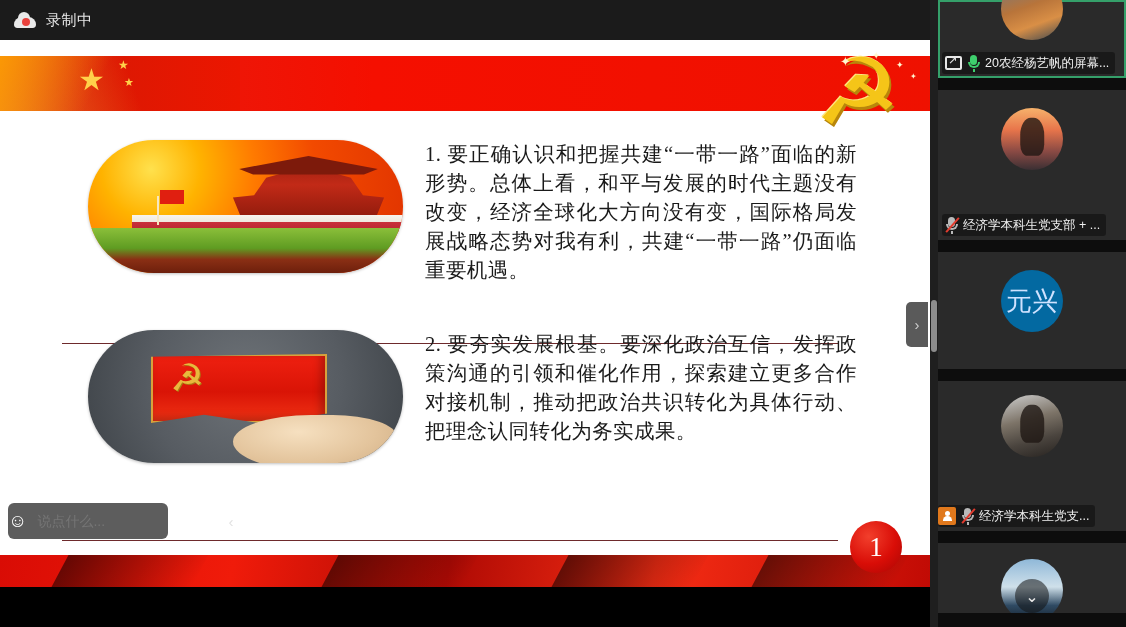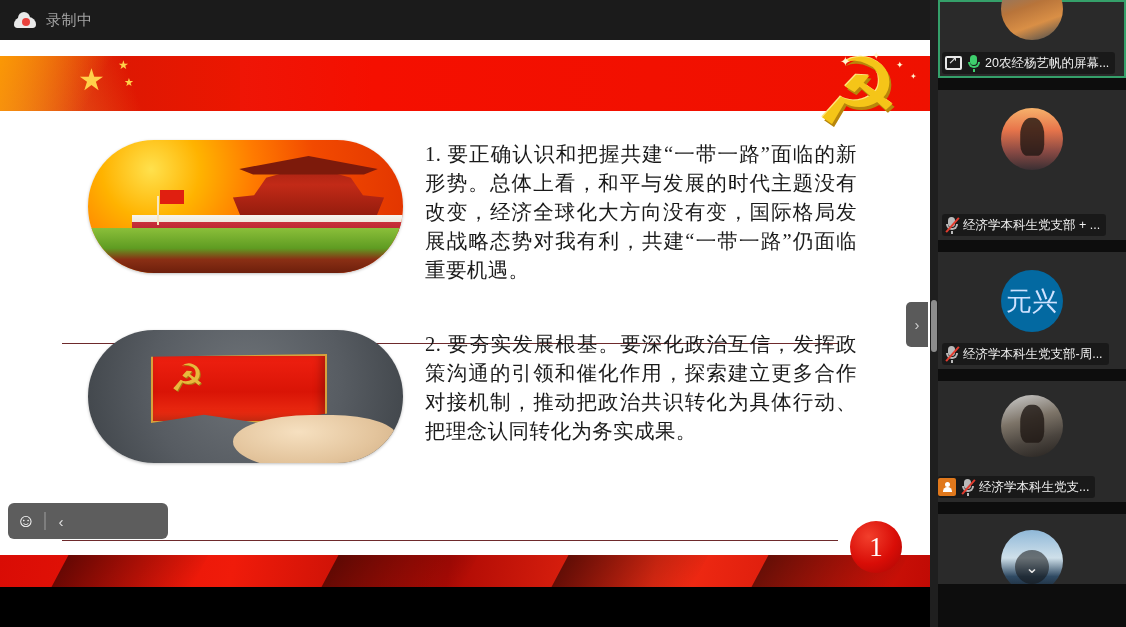--- a/index.html
+++ b/index.html
@@ -21,21 +21,21 @@
   .cloud-rec .cloud{
     position:absolute; left:0; bottom:0; width:22px; height:11px; background:#e9e9e9;
     border-radius:11px 11px 5px 5px;
   }
   .cloud-rec .puff{
     position:absolute; left:4px; top:0; width:12px; height:12px; background:#e9e9e9; border-radius:50%;
   }
   .cloud-rec .dot{
     position:absolute; left:8px; top:6px; width:8px; height:8px; background:#e8413c; border-radius:50%;
   }
-  .rec-label{ color:#a3a3a3; font-size:15px; letter-spacing:.5px; }
+  .rec-label{ color:#e5e5e5; font-size:15px; letter-spacing:.5px; }
 
   
   .slide{
     position:absolute; left:0; top:40px; width:934px; height:547px; background:#ffffff; overflow:hidden;
   }
 
   
   .banner{
     position:absolute; left:0; top:16px; width:934px; height:55px;
     background:linear-gradient(90deg,#d81e06 0%,#e81b0c 12%,#f50f00 40%,#ef1100 100%);
@@ -322,20 +322,21 @@
         <div class="streak" style="left:330px;"></div>
         <div class="streak" style="left:560px;"></div>
         <div class="streak" style="left:760px;"></div>
       </div>
       <div class="page-badge" style="bottom:14px;">1</div>
     </div>
 
     <div class="chatbar">
       <div class="chat-emoji">☺</div>
       <div class="chat-sep"></div>
+      <input class="chat-input" type="text" placeholder="说点什么..." style="">
       <div class="chat-sep"></div>
       <div class="chat-collapse">‹</div>
     </div>
   </div>
 
   <div class="vscroll-track"></div>
   <div class="vscroll-thumb"></div>
   <div class="panel-tab">›</div>
 
   <div class="sidebar">
@@ -365,31 +366,23 @@
             <span class="stem"></span>
         </span>
         <span class="nm-text">经济学本科生党支部 + ...</span>
       </div>
     </div>
 
     <div class="tile" style="height:117px;">
       <div class="avatar av-d" style="width:62px;height:62px;top:18px;">
         <span class="txt">元兴</span>
       </div>
-      <div class="namebar">
-        <span class="mic off">
-          <span class="cap"></span>
-            <span class="arc"></span>
-            <span class="stem"></span>
-        </span>
-        <span class="nm-text">经济学本科生党支部-周...</span>
-      </div>
-    </div>
-
-    <div class="tile" style="height:121px;">
+    </div>
+
+    <div class="tile" style="height:150px;">
       <div class="avatar av-e" style="width:62px;height:62px;top:14px;">
         <div class="av-silhouette"></div>
       </div>
       <div class="namebar" style="left:0;bottom:4px;padding-left:0;">
         <span class="host-badge">
             <span class="person"></span>
           </span>
         <span class="mic off">
           <span class="cap"></span>
             <span class="arc"></span>

